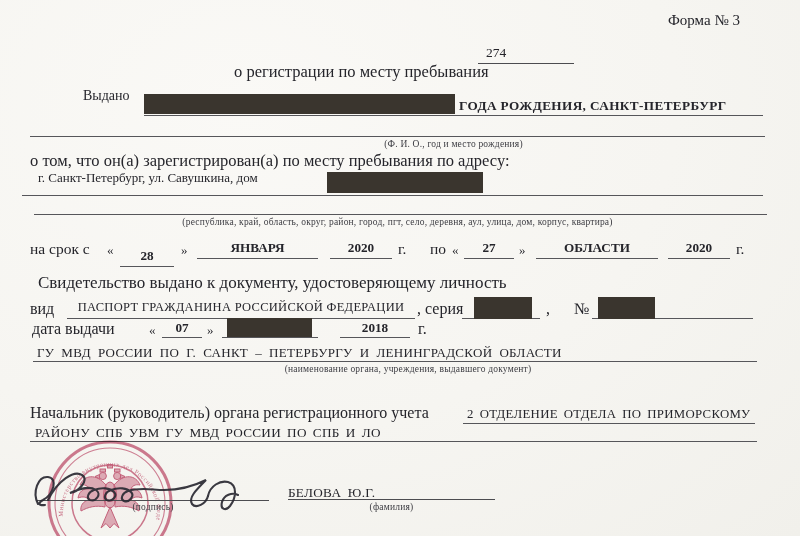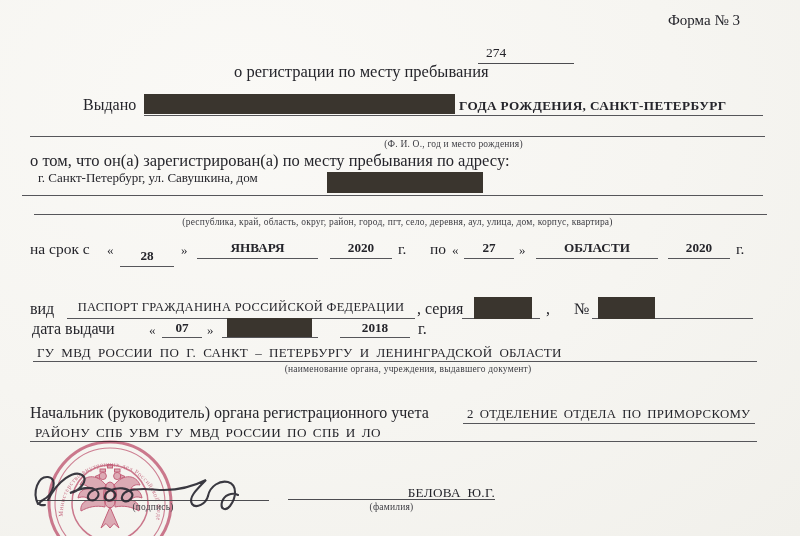--- a/index.html
+++ b/index.html
@@ -22,21 +22,21 @@
 </style>
 </head>
 <body>
 
 <div id="doc">
 
   <div class="abs" style="left:668px;top:12px;font-size:15px;">Форма № 3</div>
   <div class="abs" style="left:478px;top:45px;width:96px;height:19px;border-bottom:1.3px solid #4c4c50;font-size:13.5px;padding-left:8px;box-sizing:border-box;">274</div>
   <div class="abs" style="left:234px;top:62px;font-size:16.5px;">о регистрации по месту пребывания</div>
 
-  <div class="abs lbl" style="left:83px;top:96px;font-size:16px;">Выдано</div>
+  <div class="abs lbl" style="left:83px;top:88px;font-size:14px;">Выдано</div>
   <div class="redact" style="left:144px;top:94px;width:311px;height:20px;"></div>
   <div class="abs" style="left:459px;top:98px;font-size:13.2px;font-weight:700;letter-spacing:.4px;">ГОДА РОЖДЕНИЯ, САНКТ-ПЕТЕРБУРГ</div>
   <div class="hl" style="left:144px;top:115px;width:619px;"></div>
   <div class="hl" style="left:30px;top:136px;width:735px;"></div>
   <div class="cap" style="left:144px;top:139px;width:619px;">(Ф. И. О., год и место рождения)</div>
 
   <div class="abs" style="left:30px;top:151px;font-size:16.5px;">о том, что он(а) зарегистрирован(а) по месту пребывания по адресу:</div>
   <div class="abs" style="left:38px;top:170px;font-size:13px;">г. Санкт-Петербург, ул. Савушкина, дом</div>
   <div class="redact" style="left:327px;top:172px;width:156px;height:21px;"></div>
   <div class="hl" style="left:22px;top:195px;width:741px;"></div>
@@ -51,20 +51,21 @@
   <div class="u bold-val" style="left:330px;top:240px;width:62px;height:18px;">2020</div>
   <div class="abs" style="left:398px;top:240px;font-size:15.5px;">г.</div>
   <div class="abs" style="left:430px;top:240px;font-size:15.5px;">по</div>
   <div class="abs q" style="left:452px;top:242px;">«</div>
   <div class="u bold-val" style="left:464px;top:240px;width:50px;height:18px;">27</div>
   <div class="abs q" style="left:519px;top:242px;">»</div>
   <div class="u bold-val" style="left:536px;top:240px;width:122px;height:18px;">ОБЛАСТИ</div>
   <div class="u bold-val" style="left:668px;top:240px;width:62px;height:18px;">2020</div>
   <div class="abs" style="left:736px;top:240px;font-size:15.5px;">г.</div>
 
+  <div class="abs" style="left:38px;top:273px;font-size:17px;">Свидетельство выдано к документу, удостоверяющему личность</div>
 
   <div class="abs" style="left:30px;top:300px;font-size:16px;">вид</div>
   <div class="u caps" style="left:67px;top:300px;width:348px;height:18px;font-size:12.5px;">ПАСПОРТ ГРАЖДАНИНА РОССИЙСКОЙ ФЕДЕРАЦИИ</div>
   <div class="abs" style="left:417px;top:300px;font-size:16px;">, серия</div>
   <div class="u" style="left:462px;top:300px;width:78px;height:18px;"></div>
   <div class="redact" style="left:474px;top:297px;width:58px;height:22px;"></div>
   <div class="abs" style="left:546px;top:300px;font-size:16px;">,</div>
   <div class="abs" style="left:574px;top:300px;font-size:16px;">№</div>
   <div class="u" style="left:592px;top:300px;width:161px;height:18px;"></div>
   <div class="redact" style="left:598px;top:297px;width:57px;height:22px;"></div>
@@ -127,17 +128,17 @@
     <svg width="250" height="52" viewBox="0 0 250 52">
       <g fill="none" stroke="#2b2a33" stroke-width="2.1" stroke-linecap="round" opacity=".92">
         <path d="M 8,42 C 2,30 8,14 18,15 C 28,16 24,32 13,38 C 9,40 7,44 15,43"></path>
         <path d="M 18,38 C 28,18 44,8 52,13 C 60,18 48,30 40,31 C 52,26 60,24 66,28 C 72,32 66,40 60,38 C 56,36 58,30 64,28 C 72,25 80,26 84,30 C 88,34 82,40 77,38 C 73,36 75,30 81,28 C 89,25 97,26 101,30 C 105,34 99,41 94,39 C 90,37 92,31 98,29 C 110,25 122,28 134,28 C 150,28 164,24 176,18 C 166,28 158,36 162,42 C 166,47 176,42 178,34"></path>
         <path d="M 178,34 C 180,24 190,18 198,20 C 208,23 206,36 200,44 C 196,49 190,48 192,40 C 194,33 202,30 208,33"></path>
       </g>
     </svg>
   </div>
   <div class="cap" style="left:37px;top:502px;width:232px;">(подпись)</div>
 
-  <div class="abs caps" style="left:288px;top:485px;width:207px;text-align:right;font-size:13.2px;word-spacing:3px;">БЕЛОВА Ю.Г.</div>
+  <div class="abs caps" style="left:288px;top:485px;width:207px;text-align:left;font-size:13.2px;word-spacing:3px;">БЕЛОВА Ю.Г.</div>
   <div class="hl" style="left:288px;top:499px;width:207px;border-top-color:#4c4c50;"></div>
   <div class="cap" style="left:288px;top:502px;width:207px;">(фамилия)</div>
 
 </div>
 
 </body></html>

